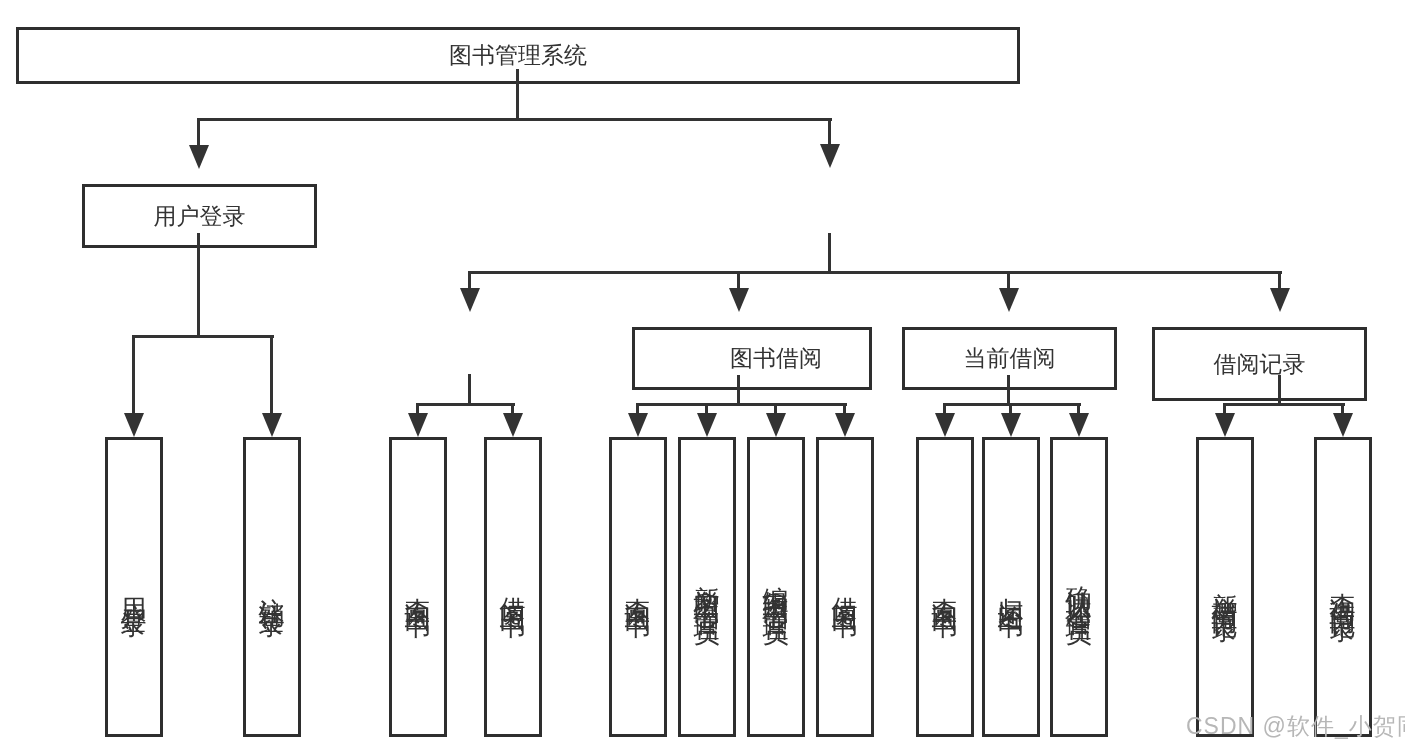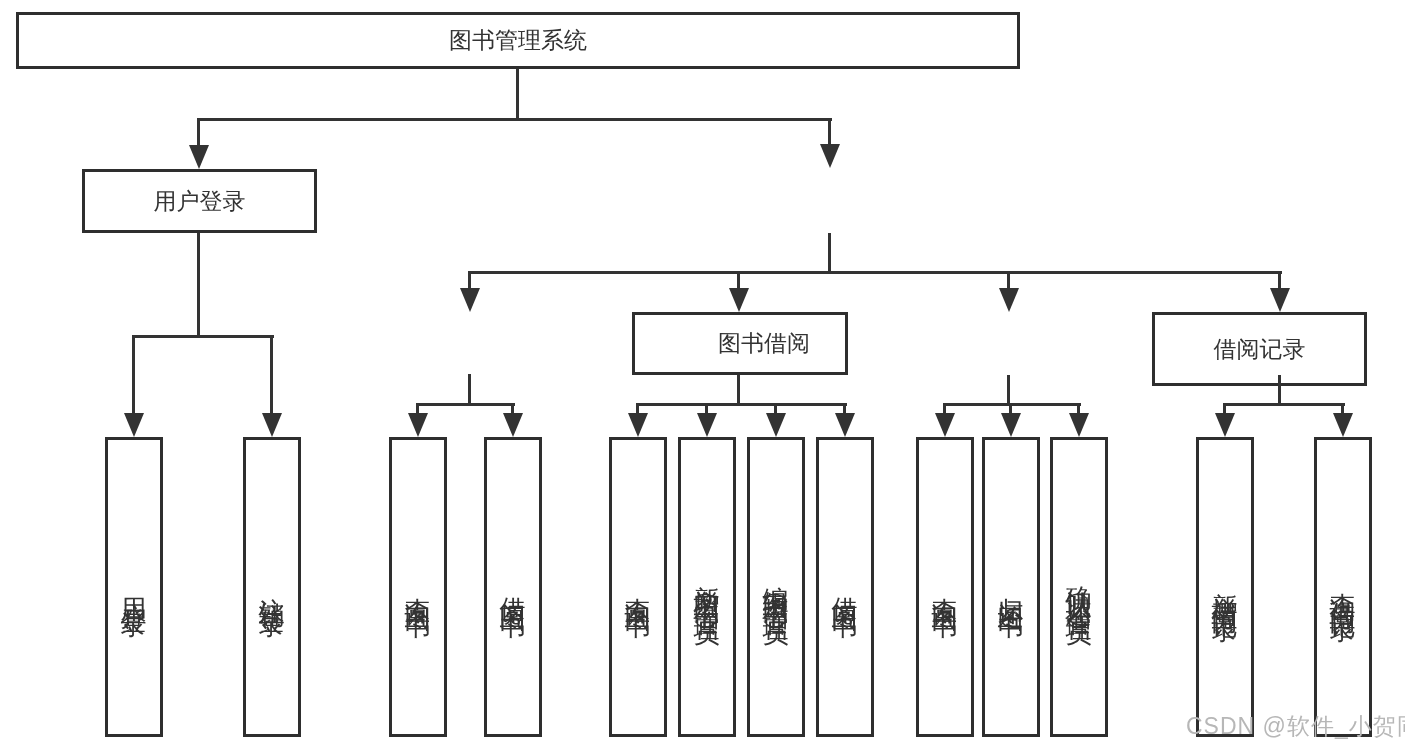--- a/index.html
+++ b/index.html
@@ -3,21 +3,21 @@
 <meta charset="utf-8">
 <style>
   html,body{margin:0;padding:0;background:#fff;}
   #stage{
     position:relative;width:1405px;height:747px;background:#ffffff;overflow:hidden;
     font-family:"Liberation Sans", sans-serif;color:#333333;
   }
   .nbox{
     position:absolute;box-sizing:border-box;border:3px solid #2e2e2e;background:#ffffff;
     display:flex;align-items:center;justify-content:center;
-    font-size:23px;color:#333333;white-space:nowrap;
+    font-size:23px;color:#333333;white-space:nowrap;margin-top:15px;
   }
   .vbox{
     position:absolute;box-sizing:border-box;border:3px solid #2e2e2e;background:#ffffff;
     display:flex;align-items:center;justify-content:center;
     width:58px;top:437px;height:300px;
   }
   .vtext{
     writing-mode:vertical-rl;text-orientation:mixed;
     font-size:26px;letter-spacing:5px;color:#333333;line-height:1;
   }
@@ -61,21 +61,22 @@
   <div class="hline" style="left:468px;top:271px;width:814px;"></div>
   <div class="vline" style="left:468px;top:271px;height:18px;"></div>
   <div class="arrow" style="left:460px;top:288px;"></div>
   <div class="vline" style="left:737px;top:271px;height:18px;"></div>
   <div class="arrow" style="left:729px;top:288px;"></div>
   <div class="vline" style="left:1007px;top:271px;height:18px;"></div>
   <div class="arrow" style="left:999px;top:288px;"></div>
   <div class="vline" style="left:1278px;top:271px;height:18px;"></div>
   <div class="arrow" style="left:1270px;top:288px;"></div>
 
-  <div class="nbox" style="left:632px;top:312px;width:216px;height:63px;padding-left:48px;">图书借阅</div>
+  <div class="nbox" style="left:632px;top:312px;width:240px;height:63px;padding-left:48px;">图书借阅</div>
+  <div class="nbox" style="left:902px;top:312px;width:215px;height:63px;">当前借阅</div>
   <div class="nbox" style="left:1152px;top:312px;width:215px;height:74px;">借阅记录</div>
 
   <div class="vline" style="left:468px;top:374px;height:32px;"></div>
   <div class="hline" style="left:416px;top:403px;width:99px;"></div>
   <div class="vline" style="left:416px;top:403px;height:12px;"></div>
   <div class="arrow" style="left:408px;top:413px;"></div>
   <div class="vline" style="left:511px;top:403px;height:12px;"></div>
   <div class="arrow" style="left:503px;top:413px;"></div>
 
   <div class="vline" style="left:737px;top:375px;height:31px;"></div>

